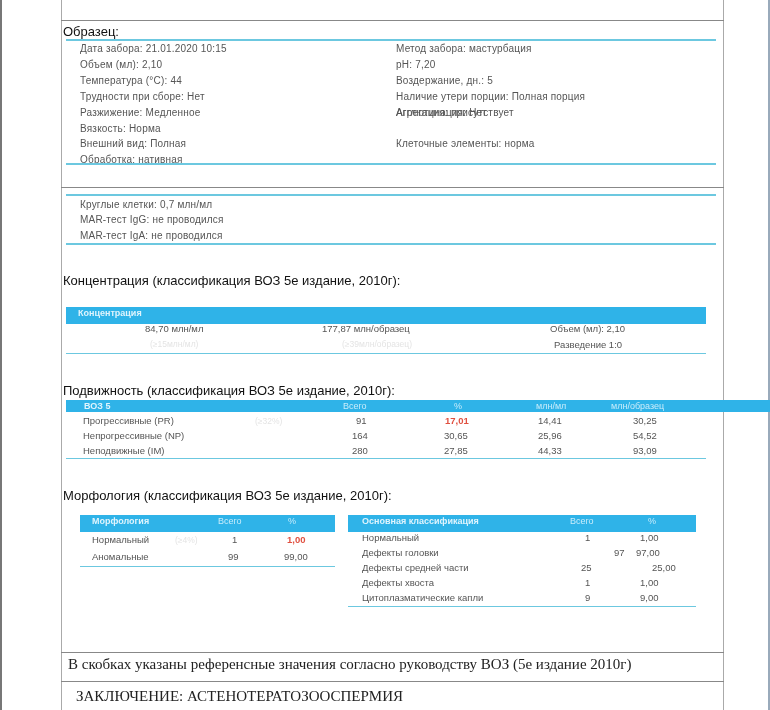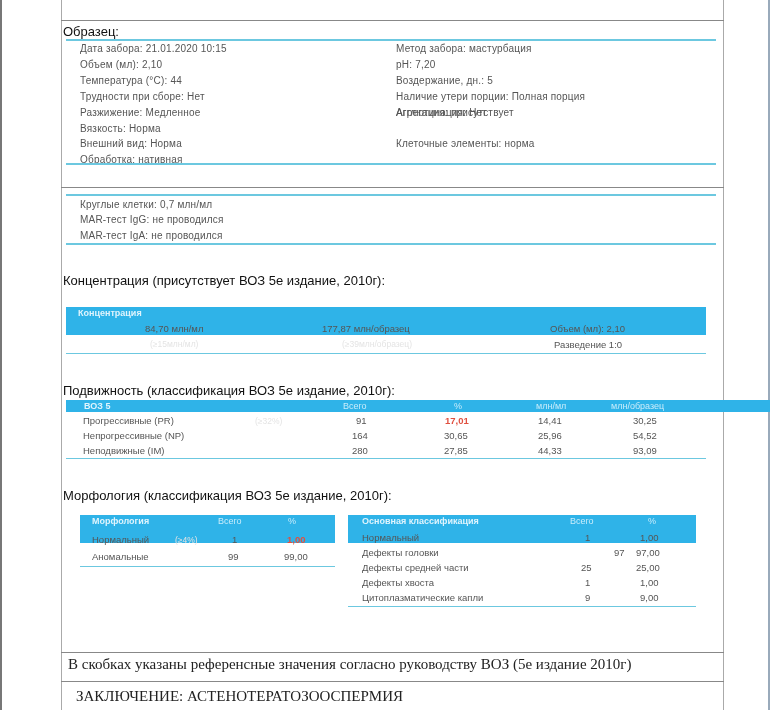--- a/index.html
+++ b/index.html
@@ -4,21 +4,21 @@
 <style>
   * { box-sizing: border-box; margin: 0; padding: 0; }
   body { width: 770px; height: 710px; background: #fff; font-family: "Liberation Sans", sans-serif; color: #333; position: relative; overflow: hidden; }
   .page-edge-left { position: absolute; left: 0; top: 0; width: 2px; height: 710px; background: #777; }
   .page-edge-right { position: absolute; right: 0; top: 0; width: 2px; height: 710px; background: #9ab; }
   .frame { position: absolute; left: 61px; top: 0; width: 663px; height: 710px; border-left: 1px solid #aaa; border-right: 1px solid #aaa; }
   .hr-gray { position: absolute; left: 61px; width: 663px; height: 1px; background: #888; }
   .hr-blue { position: absolute; height: 2px; background: #6cc8e0; }
   .sec-title { position: absolute; left: 63px; font-size: 13px; color: #111; }
   .small { position: absolute; font-size: 10px; color: #555; letter-spacing: 0.2px; }
-  .bar { position: absolute; height: 28px; background: #2fb3e8; color: #dff4fd; font-size: 9px; font-weight: bold; line-height: 13px; }
+  .bar { position: absolute; height: 17px; background: #2fb3e8; color: #dff4fd; font-size: 9px; font-weight: bold; line-height: 13px; }
   .bar span { position: absolute; top: 0; }
   .bar .lite { font-weight: normal; color: #c8ecfb; }
   .cell { position: absolute; font-size: 9.5px; color: #555; }
   .red { color: #e05040; font-weight: bold; }
   .faint { color: #e4e4e4; font-size: 8.5px; }
   .serif { position: absolute; font-family: "Liberation Serif", serif; font-size: 15px; color: #222; }
 </style>
 </head>
 <body>
 
@@ -30,42 +30,42 @@
 
 <div class="sec-title" style="top:24px">Образец:</div>
 <div class="hr-blue" style="left:66px;top:39px;width:650px"></div>
 <div>
   <div class="small" style="left:80px;top:43px">Дата забора: 21.01.2020 10:15</div>
   <div class="small" style="left:80px;top:59px">Объем (мл): 2,10</div>
   <div class="small" style="left:80px;top:75px">Температура (°С): 44</div>
   <div class="small" style="left:80px;top:91px">Трудности при сборе: Нет</div>
   <div class="small" style="left:80px;top:107px">Разжижение: Медленное</div>
   <div class="small" style="left:80px;top:123px">Вязкость: Норма</div>
-  <div class="small" style="left:80px;top:138px">Внешний вид: Норма</div>
+  <div class="small" style="left:80px;top:138px">Внешний вид: Полная</div>
   <div class="small" style="left:80px;top:154px">Обработка: нативная</div>
 </div>
 <div>
   <div class="small" style="left:396px;top:43px">Метод забора: мастурбация</div>
   <div class="small" style="left:396px;top:59px">pH: 7,20</div>
   <div class="small" style="left:396px;top:75px">Воздержание, дн.: 5</div>
   <div class="small" style="left:396px;top:91px">Наличие утери порции: Полная порция</div>
   <div class="small" style="left:396px;top:107px">Агрегация: присутствует</div>
   <div class="small" style="left:396px;top:107px">Агглютинация: Нет</div>
   <div class="small" style="left:396px;top:138px">Клеточные элементы: норма</div>
 </div>
 <div class="hr-blue" style="left:66px;top:163px;width:650px"></div>
 <div class="hr-gray" style="top:187px"></div>
 
 <div class="hr-blue" style="left:66px;top:194px;width:650px"></div>
 <div class="small" style="left:80px;top:199px">Круглые клетки: 0,7 млн/мл</div>
 <div class="small" style="left:80px;top:214px">MAR-тест IgG: не проводился</div>
 <div class="small" style="left:80px;top:230px">MAR-тест IgA: не проводился</div>
 <div class="hr-blue" style="left:66px;top:243px;width:650px"></div>
 
-<div class="sec-title" style="top:273px">Концентрация (присутствует ВОЗ 5е издание, 2010г):</div>
+<div class="sec-title" style="top:273px">Концентрация (классификация ВОЗ 5е издание, 2010г):</div>
 <div class="bar" style="left:66px;top:307px;width:640px">
   <span style="left:12px">Концентрация</span>
 </div>
 <div class="cell" style="left:145px;top:323px">84,70 млн/мл</div>
 <div class="cell faint" style="left:150px;top:339px">(≥15млн/мл)</div>
 <div class="cell" style="left:322px;top:323px">177,87 млн/образец</div>
 <div class="cell faint" style="left:342px;top:339px">(≥39млн/образец)</div>
 <div class="cell" style="left:550px;top:323px">Объем (мл): 2,10</div>
 <div class="cell" style="left:554px;top:339px">Разведение 1:0</div>
 <div class="hr-blue" style="left:66px;top:353px;width:640px;height:1px"></div>
@@ -132,21 +132,21 @@
   <div class="cell" style="left:640px;top:532px">1,00</div>
 </div>
 <div>
   <div class="cell" style="left:362px;top:547px">Дефекты головки</div>
   <div class="cell" style="left:614px;top:547px">97</div>
   <div class="cell" style="left:636px;top:547px">97,00</div>
 </div>
 <div>
   <div class="cell" style="left:362px;top:562px">Дефекты средней части</div>
   <div class="cell" style="left:581px;top:562px">25</div>
-  <div class="cell" style="left:636px;top:562px">25,00</div>
+  <div class="cell" style="left:652px;top:562px">25,00</div>
 </div>
 <div>
   <div class="cell" style="left:362px;top:577px">Дефекты хвоста</div>
   <div class="cell" style="left:585px;top:577px">1</div>
   <div class="cell" style="left:640px;top:577px">1,00</div>
 </div>
 <div>
   <div class="cell" style="left:362px;top:592px">Цитоплазматические капли</div>
   <div class="cell" style="left:585px;top:592px">9</div>
   <div class="cell" style="left:640px;top:592px">9,00</div>

